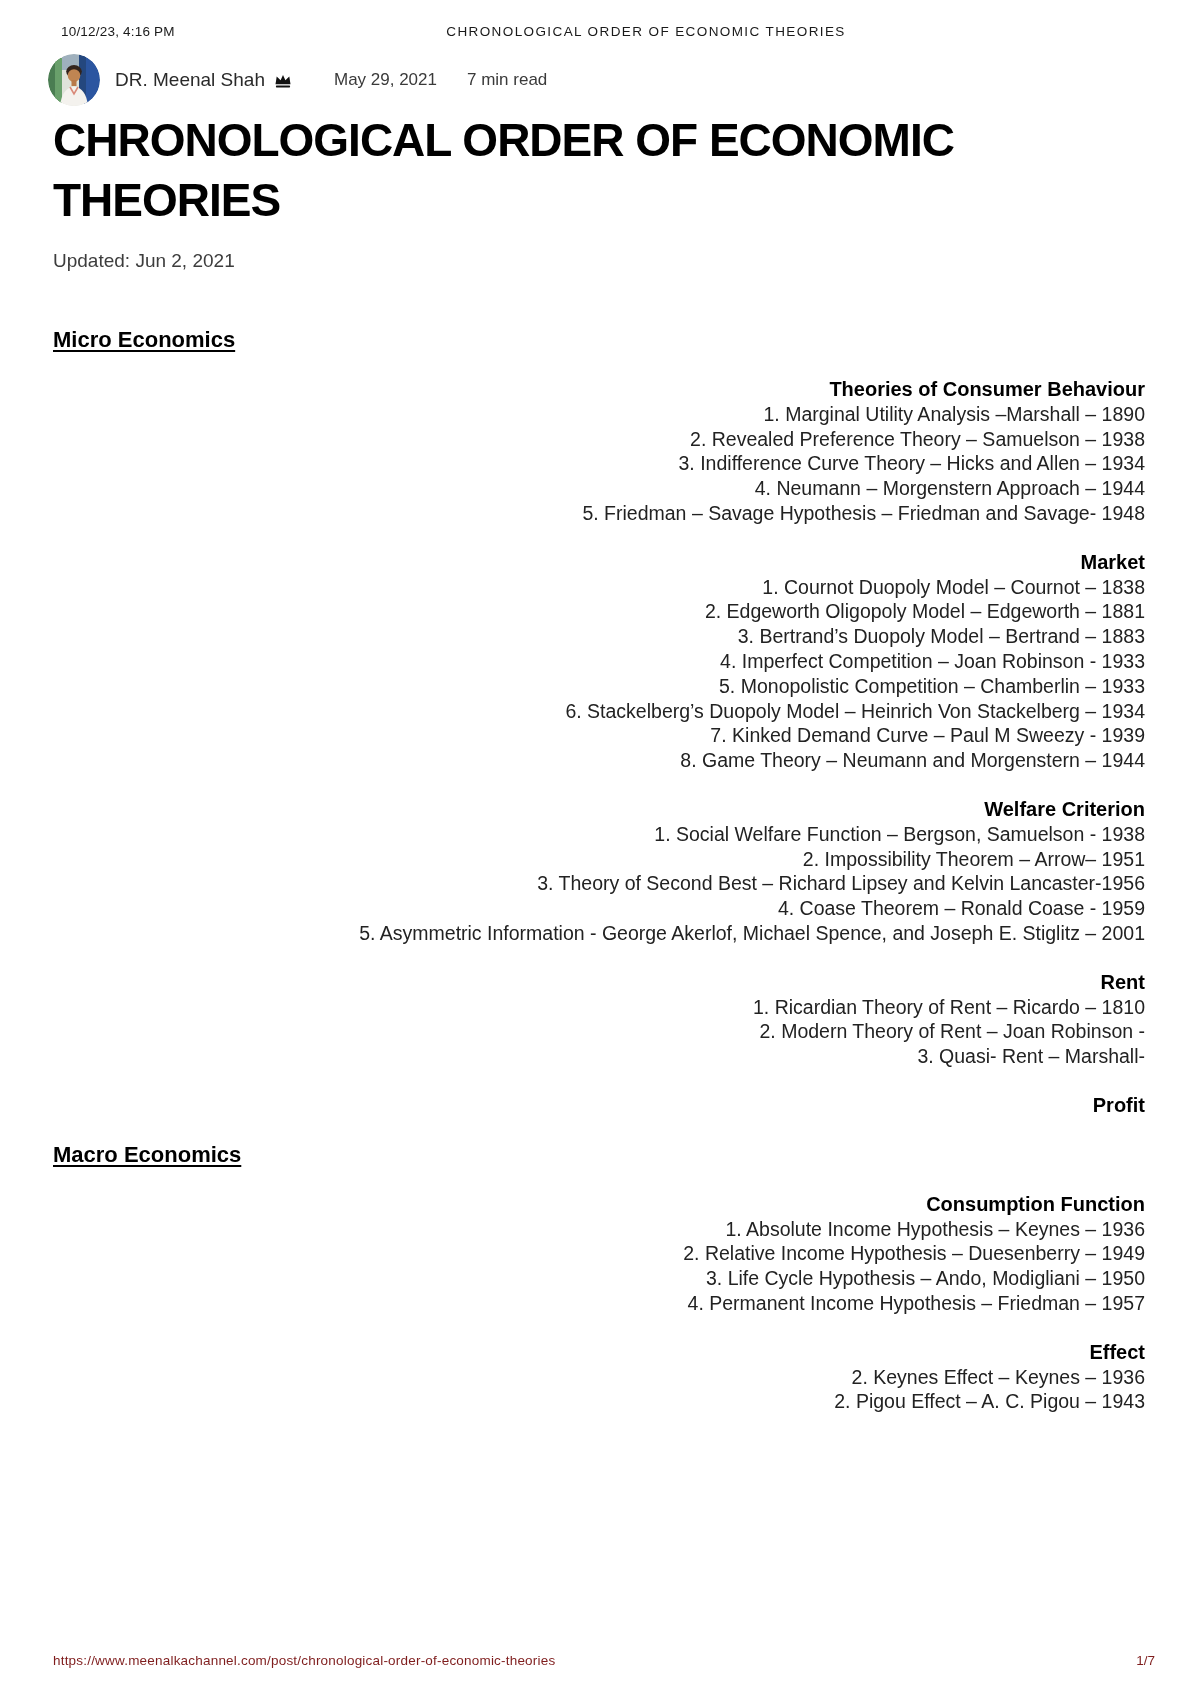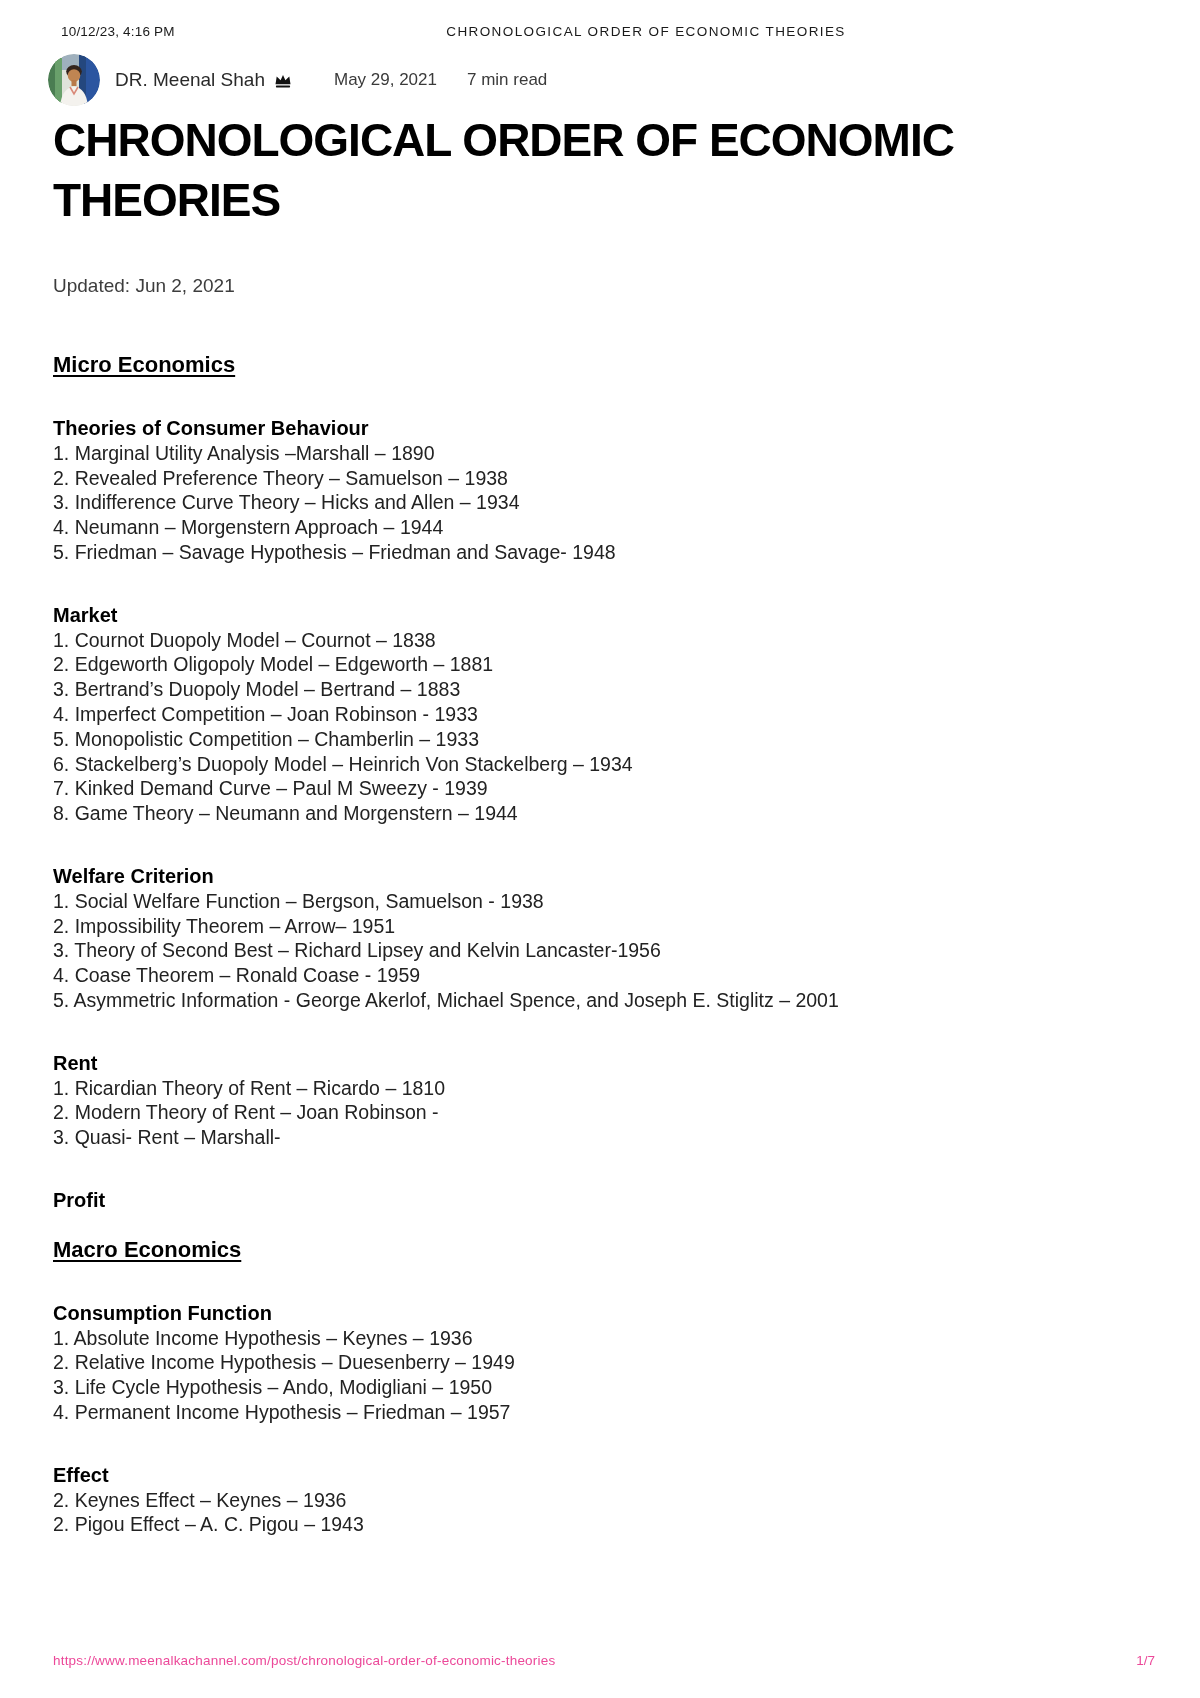--- a/index.html
+++ b/index.html
@@ -48,34 +48,34 @@
   .article { position: absolute; top: 110px; left: 53px; right: 55px; }
   .article-title {
     margin: 0;
     max-width: 1020px;
     font-size: 46px;
     line-height: 60px;
     font-weight: 700;
     letter-spacing: -1px;
     color: #000;
   }
-  .updated { margin-top: 45px; font-size: 19px; color: #3d3d3d; }
+  .updated { margin-top: 20px; font-size: 19px; color: #3d3d3d; }
   .content { margin-top: 31px; }
   .section-title {
     margin: 24px 0 0 0;
     font-size: 22px;
     line-height: 26px;
     font-weight: 700;
     color: #000;
     text-decoration: underline;
     text-underline-offset: 3px;
     display: inline-block;
   }
   .section { display: block; }
-  .group { margin-top: 38px; }
+  .group { margin-top: 24px; text-align: right; }
   .group-title {
     margin: 0;
     font-size: 20px;
     line-height: 24.8px;
     font-weight: 700;
     color: #000;
   }
   .theory-list { margin: 0; padding: 0; list-style: none; }
   .theory-item {
     font-size: 19.5px;
@@ -83,21 +83,21 @@
     color: #222;
     white-space: nowrap;
   }
   
   .print-footer {
     position: absolute;
     left: 53px; right: 45px; bottom: 30px;
     display: flex;
     justify-content: space-between;
     font-size: 13.5px;
-    color: #ec4899;
+    color: #7f1d1d;
     align-items: center;
   }
   .footer-url { letter-spacing: 0.2px; }
 </style>
 </head>
 <body>
 
 <div class="page">
 
   <div class="print-header">

